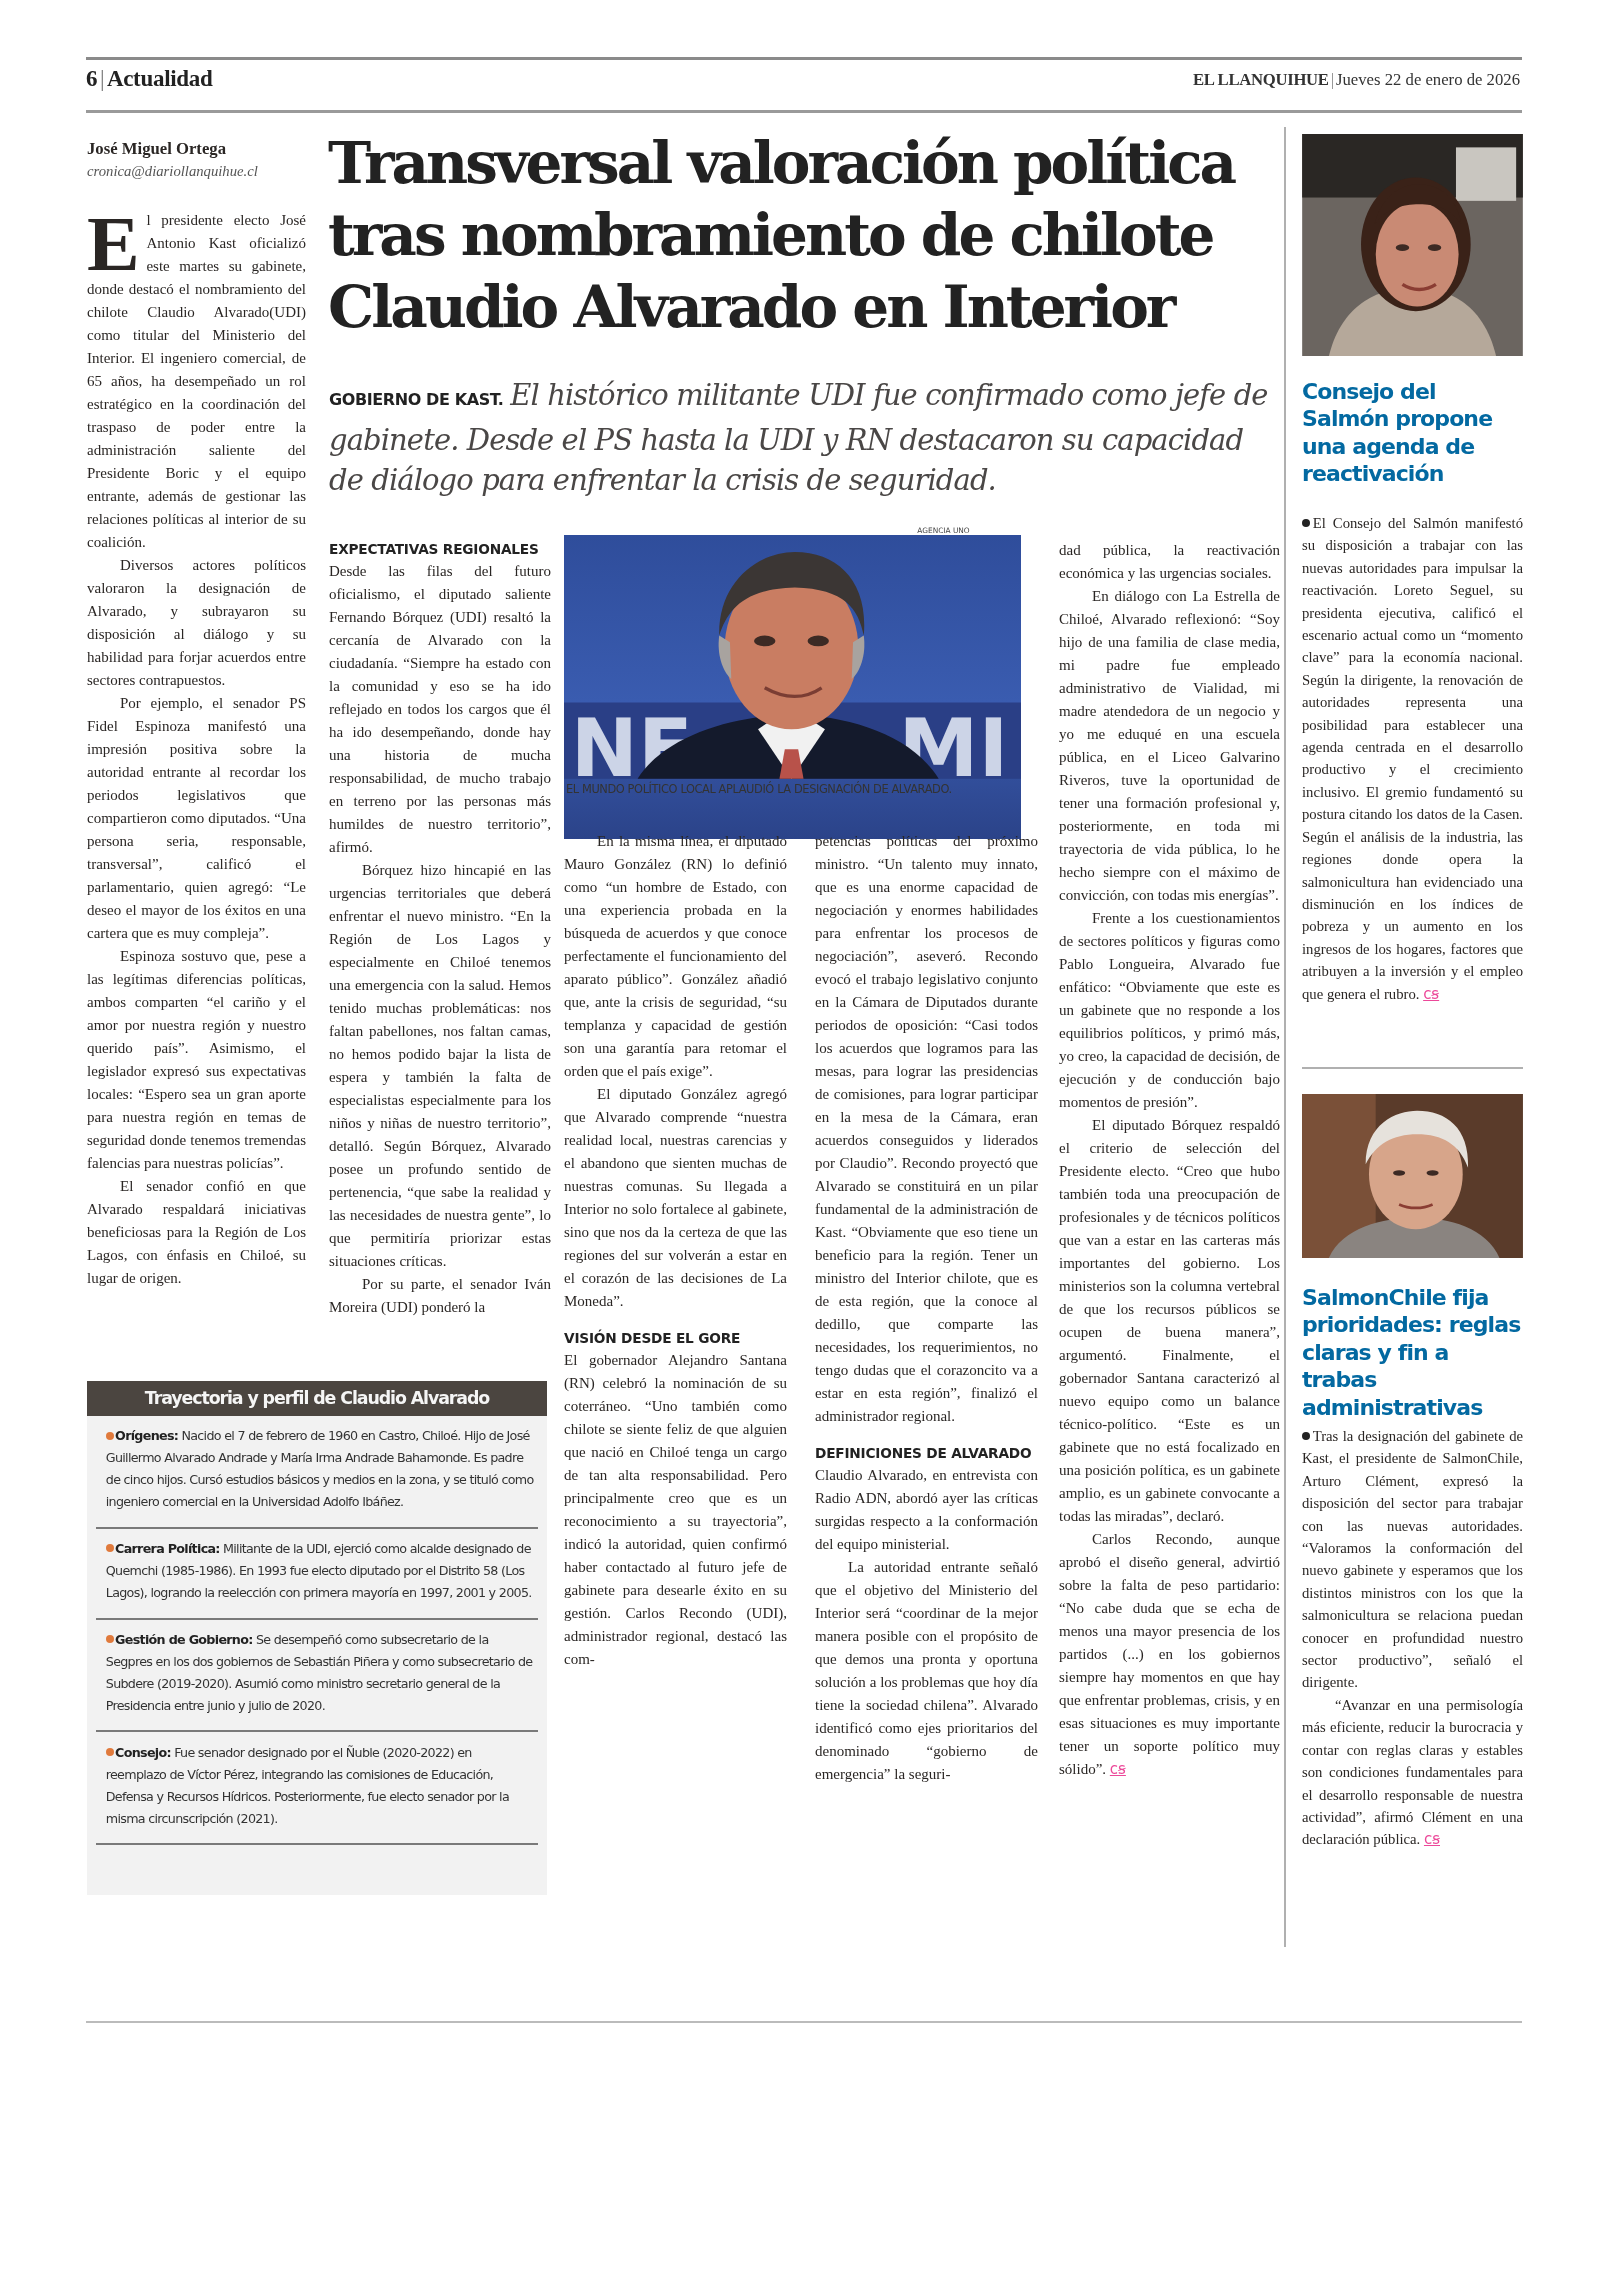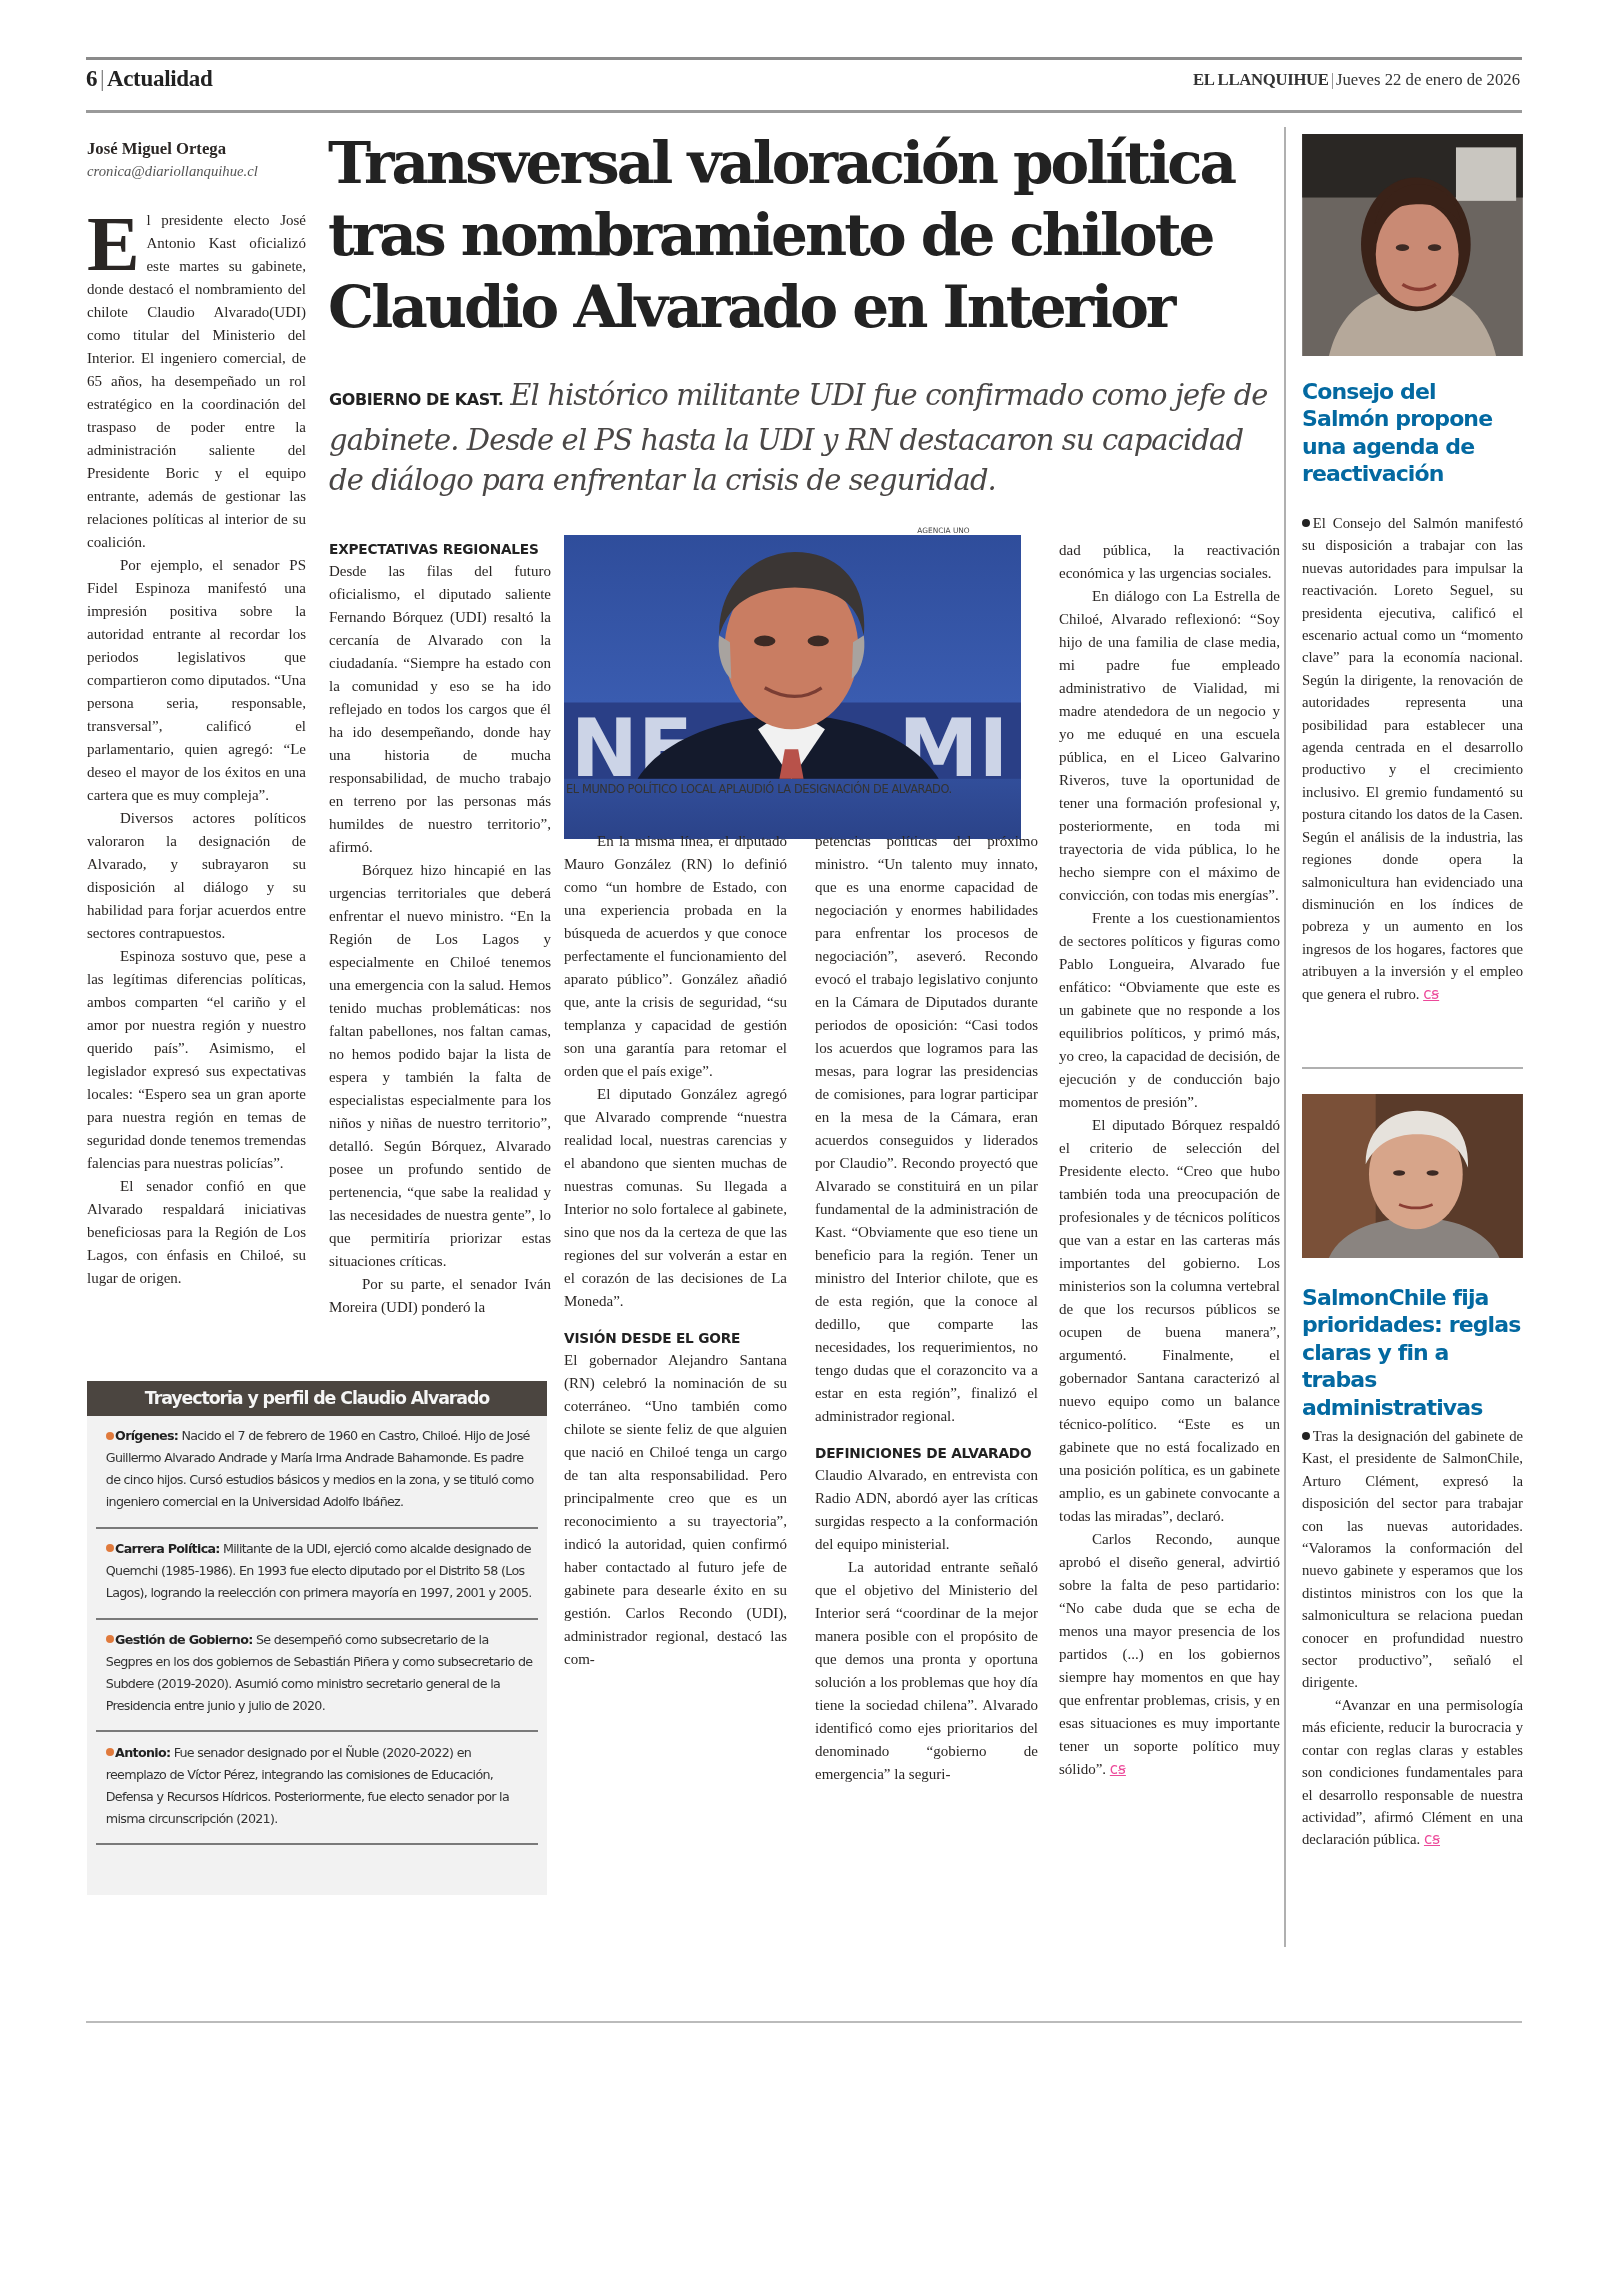--- a/index.html
+++ b/index.html
@@ -68,22 +68,22 @@
 </div>
 
 <h1 class="headline">Transversal valoración política tras nombramiento de chilote Claudio Alvarado en Interior</h1>
 
 <div class="kicker-block">
   <span class="kicker-label">GOBIERNO DE KAST.</span><span>El histórico militante UDI fue confirmado como jefe de gabinete. Desde el PS hasta la UDI y RN destacaron su capacidad de diálogo para enfrentar la crisis de seguridad.</span>
 </div>
 
 <div class="col" style="left:87px; top:209px; width:219px;">
   <p class="noindent"><span class="dropcap">E</span><span>l presidente electo José Antonio Kast oficializó este martes su gabinete, donde destacó el nombramiento del chilote Claudio Alvarado(UDI) como titular del Ministerio del Interior. El ingeniero comercial, de 65 años, ha desempeñado un rol estratégico en la coordinación del traspaso de poder entre la administración saliente del Presidente Boric y el equipo entrante, además de gestionar las relaciones políticas al interior de su coalición.</span></p>
+  <p>Diversos actores políticos valoraron la designación de Alvarado, y subrayaron su disposición al diálogo y su habilidad para forjar acuerdos entre sectores contrapuestos.</p>
   <p>Por ejemplo, el senador PS Fidel Espinoza manifestó una impresión positiva sobre la autoridad entrante al recordar los periodos legislativos que compartieron como diputados. “Una persona seria, responsable, transversal”, calificó el parlamentario, quien agregó: “Le deseo el mayor de los éxitos en una cartera que es muy compleja”.</p>
-  <p>Diversos actores políticos valoraron la designación de Alvarado, y subrayaron su disposición al diálogo y su habilidad para forjar acuerdos entre sectores contrapuestos.</p>
   <p>Espinoza sostuvo que, pese a las legítimas diferencias políticas, ambos comparten “el cariño y el amor por nuestra región y nuestro querido país”. Asimismo, el legislador expresó sus expectativas locales: “Espero sea un gran aporte para nuestra región en temas de seguridad donde tenemos tremendas falencias para nuestras policías”.</p>
   <p>El senador confió en que Alvarado respaldará iniciativas beneficiosas para la Región de Los Lagos, con énfasis en Chiloé, su lugar de origen.</p>
 </div>
 
 <div class="col" style="left:329px; top:539px; width:222px;">
   <p class="subhead">EXPECTATIVAS REGIONALES</p>
   <p class="noindent">Desde las filas del futuro oficialismo, el diputado saliente Fernando Bórquez (UDI) resaltó la cercanía de Alvarado con la ciudadanía. “Siempre ha estado con la comunidad y eso se ha ido reflejado en todos los cargos que él ha ido desempeñando, donde hay una historia de mucha responsabilidad, de mucho trabajo en terreno por las personas más humildes de nuestro territorio”, afirmó.</p>
   <p>Bórquez hizo hincapié en las urgencias territoriales que deberá enfrentar el nuevo ministro. “En la Región de Los Lagos y especialmente en Chiloé tenemos una emergencia con la salud. Hemos tenido muchas problemáticas: nos faltan pabellones, nos faltan camas, no hemos podido bajar la lista de espera y también la falta de especialistas especialmente para los niños y niñas de nuestro territorio”, detalló. Según Bórquez, Alvarado posee un profundo sentido de pertenencia, “que sabe la realidad y las necesidades de nuestra gente”, lo que permitiría priorizar estas situaciones críticas.</p>
   <p>Por su parte, el senador Iván Moreira (UDI) ponderó la</p>
 </div>
@@ -128,21 +128,21 @@
   <p>Frente a los cuestionamientos de sectores políticos y figuras como Pablo Longueira, Alvarado fue enfático: “Obviamente que este es un gabinete que no responde a los equilibrios políticos, y primó más, yo creo, la capacidad de decisión, de ejecución y de conducción bajo momentos de presión”.</p>
   <p>El diputado Bórquez respaldó el criterio de selección del Presidente electo. “Creo que hubo también toda una preocupación de profesionales y de técnicos políticos que van a estar en las carteras más importantes del gobierno. Los ministerios son la columna vertebral de que los recursos públicos se ocupen de buena manera”, argumentó. Finalmente, el gobernador Santana caracterizó al nuevo equipo como un balance técnico-político. “Este es un gabinete que no está focalizado en una posición política, es un gabinete amplio, es un gabinete convocante a todas las miradas”, declaró.</p>
   <p><span>Carlos Recondo, aunque aprobó el diseño general, advirtió sobre la falta de peso partidario: “No cabe duda que se echa de menos una mayor presencia de los partidos (...) en los gobiernos siempre hay momentos en que hay que enfrentar problemas, crisis, y en esas situaciones es muy importante tener un soporte político muy sólido”.</span> <span class="end-mark">ᴄꞩ</span></p>
 </div>
 
 <div class="profile-box">
   <div class="profile-head">Trayectoria y perfil de Claudio Alvarado</div>
   <div class="profile-item"><span class="dot"></span><span class="lab">Orígenes:</span><span> Nacido el 7 de febrero de 1960 en Castro, Chiloé. Hijo de José Guillermo Alvarado Andrade y María Irma Andrade Bahamonde. Es padre de cinco hijos. Cursó estudios básicos y medios en la zona, y se tituló como ingeniero comercial en la Universidad Adolfo Ibáñez.</span></div>
   <div class="profile-item"><span class="dot"></span><span class="lab">Carrera Política:</span><span> Militante de la UDI, ejerció como alcalde designado de Quemchi (1985-1986). En 1993 fue electo diputado por el Distrito 58 (Los Lagos), logrando la reelección con primera mayoría en 1997, 2001 y 2005.</span></div>
   <div class="profile-item"><span class="dot"></span><span class="lab">Gestión de Gobierno:</span><span> Se desempeñó como subsecretario de la Segpres en los dos gobiernos de Sebastián Piñera y como subsecretario de Subdere (2019-2020). Asumió como ministro secretario general de la Presidencia entre junio y julio de 2020.</span></div>
-  <div class="profile-item"><span class="dot"></span><span class="lab">Antonio:</span><span> Fue senador designado por el Ñuble (2020-2022) en reemplazo de Víctor Pérez, integrando las comisiones de Educación, Defensa y Recursos Hídricos. Posteriormente, fue electo senador por la misma circunscripción (2021).</span></div>
+  <div class="profile-item"><span class="dot"></span><span class="lab">Consejo:</span><span> Fue senador designado por el Ñuble (2020-2022) en reemplazo de Víctor Pérez, integrando las comisiones de Educación, Defensa y Recursos Hídricos. Posteriormente, fue electo senador por la misma circunscripción (2021).</span></div>
 </div>
 
 <div class="vrule" style="left:1284px; height:1820px;"></div>
 
 <div class="side-photo" style="top:134px; height:222px;">
   <svg width="221" height="222" viewBox="0 0 330 332">
     <rect width="330" height="332" fill="#6b6560"></rect>
     <rect x="0" y="0" width="330" height="95" fill="#2a2724"></rect>
     <rect x="230" y="20" width="90" height="80" fill="#c9c6c0"></rect>
     <path d="M40 332 C60 250 120 230 165 230 C215 230 270 250 290 332 Z" fill="#b5a89a"></path>

